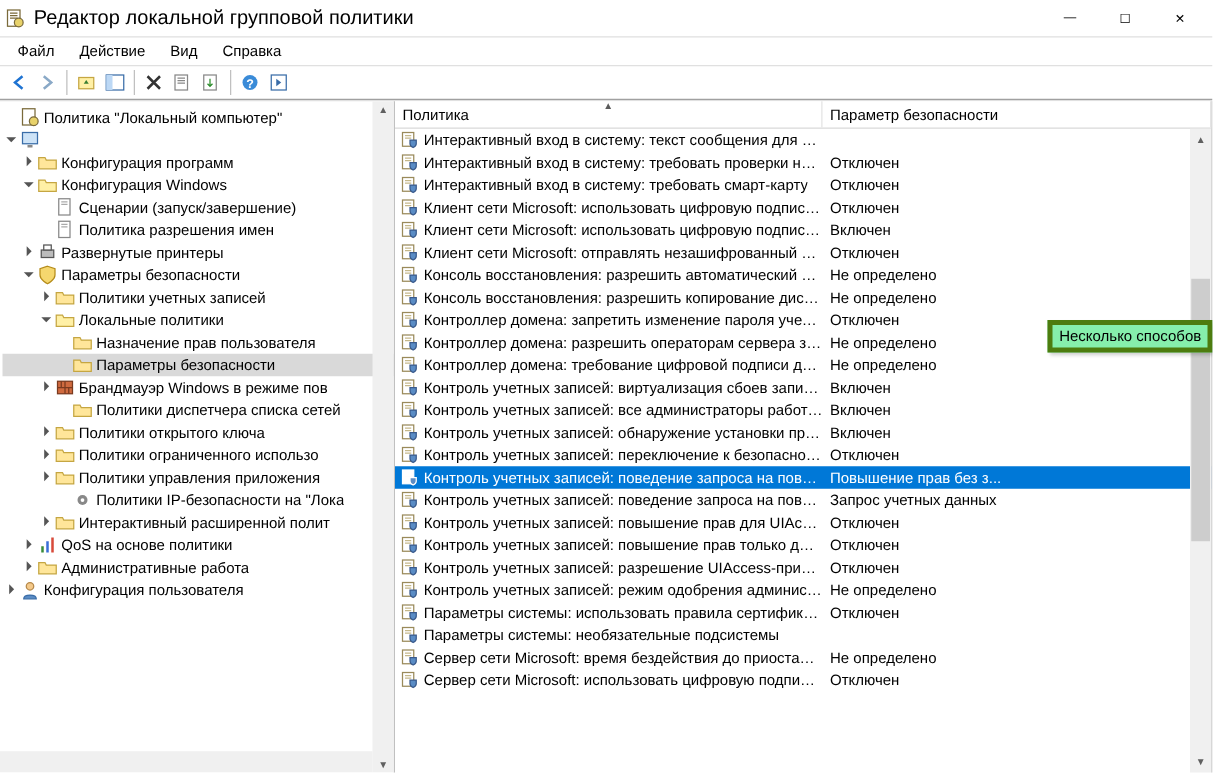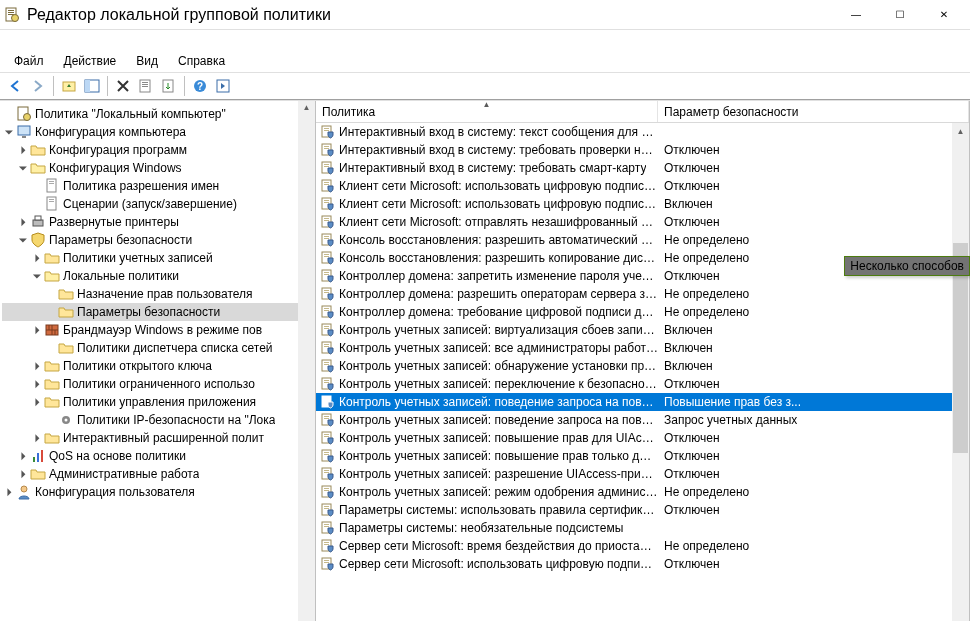--- a/index.html
+++ b/index.html
@@ -5,21 +5,21 @@
   * { box-sizing: border-box; margin: 0; padding: 0; }
   body { font-family: "Segoe UI", Tahoma, sans-serif; font-size: 12px; background: #fff; color: #000; width: 970px; height: 621px; overflow: hidden; position: relative; }
   
   
   .titlebar { display: flex; align-items: center; height: 30px; padding: 0 4px; border-bottom: 1px solid #e0e0e0; background:#fff;}
   .titlebar .title { flex: 1; font-size: 16px; padding-left: 4px; }
   .winctrl { display: flex; }
   .winbtn { width: 44px; height: 28px; display: flex; align-items: center; justify-content: center; font-family: "Segoe UI Symbol", sans-serif; font-size: 10px; }
   
   
-  .menubar { display: flex; align-items: center; height: 22px; padding: 2px 6px; font-size: 12px; gap: 4px; margin-top: 20px; }
+  .menubar { display: flex; align-items: center; height: 22px; padding: 2px 6px; font-size: 12px; gap: 4px; }
   .menubar span { padding: 2px 8px; }
   
   
   .toolbar { display: flex; align-items: center; height: 28px; padding: 2px 4px; border-top: 1px solid #e0e0e0; border-bottom: 1px solid #a0a0a0; gap: 1px;}
   .tbbtn { width: 22px; height: 22px; display: flex; align-items: center; justify-content: center; border: 1px solid transparent; }
   .tbsep { width: 1px; height: 20px; background: #c0c0c0; margin: 0 3px; }
   
   
   .content { display: flex; height: 538px; border-top: 1px solid #e0e0e0; }
   .pane-left { width: 316px; border-right: 1px solid #c0c0c0; overflow: auto; padding: 4px 0 4px 2px; position: relative; }
@@ -44,21 +44,21 @@
   .row .cell1 { width: 342px; padding-left: 4px; display: flex; align-items: center; overflow: hidden; }
   .row .cell1 .txt { overflow: hidden; text-overflow: ellipsis; white-space: nowrap; }
   .row .cell2 { flex: 1; padding-left: 6px; overflow: hidden; text-overflow: ellipsis; white-space: nowrap;}
   .row.selected { background: #0078d7; color: #fff; }
   .row.selected .pol-icon rect { stroke:#fff; }
   .row.selected .pol-icon path { stroke:#fff; }
 
   .pol-icon { width:16px; height:16px; margin-right:3px; flex-shrink:0; }
   
   
-  .tooltip { position: absolute; right: 0; top: 256px; background: #737373; border: 1px solid #4d7c0f; padding: 2px 5px; font-size: 12px; white-space: nowrap; z-index: 50; box-shadow: 2px 2px 3px rgba(0,0,0,0.2);}
+  .tooltip { position: absolute; right: 0; top: 256px; background: #86efac; border: 4px solid #4d7c0f; padding: 2px 5px; font-size: 12px; white-space: nowrap; z-index: 50; box-shadow: 2px 2px 3px rgba(0,0,0,0.2);}
   
   
   .vscroll { position: absolute; right: 0; top: 22px; bottom: 0; width: 17px; background: #f0f0f0; }
   .vscroll .thumb { position: absolute; left: 1px; right: 1px; top: 120px; height: 210px; background: #cdcdcd; }
   .vscroll .arr { position:absolute; left:0; right:0; height:17px; display:flex; align-items:center; justify-content:center; font-size:8px; color:#606060;}
   .vscroll .arr.up { top:0; }
   .vscroll .arr.dn { bottom:0; }
 
   .pane-left .vscroll2 { position:absolute; right:0; top:0; bottom:0; width:17px; background:#f0f0f0;}
   .pane-left .vscroll2::before { content:"▲"; position:absolute; top:2px; left:0; right:0; text-align:center; font-size:8px; color:#606060;}
@@ -167,21 +167,20 @@
           <span class="tree-label">Политика "Локальный компьютер"</span>
         </div>
         <div class="tree-node" style="padding-left:0">
           <span class="tw">⏷</span>
           <span class="ic">
             <svg width="16" height="16">
               <rect x="2" y="2" width="12" height="9" fill="#cde3f7" stroke="#3a6da8"></rect>
               <rect x="6" y="12" width="4" height="2" fill="#888"></rect>
             </svg>
           </span>
-          <span class="tree-label">Конфигурация компьютера</span>
         </div>
         <div class="tree-node" style="padding-left:0">
           <span class="tw"></span>
           <span class="tw">⏵</span>
           <span class="ic">
             <svg width="16" height="16">
               <path d="M1 4 L6 4 L7 6 L15 6 L15 13 L1 13 Z" fill="#ffe69a" stroke="#c5a642"></path>
             </svg>
           </span>
           <span class="tree-label">Конфигурация программ</span>
@@ -200,34 +199,34 @@
           <span class="tw"></span>
           <span class="tw"></span>
           <span class="tw"></span>
           <span class="ic">
             <svg width="16" height="16">
               <rect x="3" y="1" width="9" height="13" fill="#fff" stroke="#888"></rect>
               <rect x="5" y="3" width="5" height="1" fill="#aaa"></rect>
               <rect x="5" y="5" width="5" height="1" fill="#aaa"></rect>
             </svg>
           </span>
-          <span class="tree-label">Политика разрешения имен</span>
+          <span class="tree-label">Сценарии (запуск/завершение)</span>
         </div>
         <div class="tree-node" style="padding-left:0">
           <span class="tw"></span>
           <span class="tw"></span>
           <span class="tw"></span>
           <span class="ic">
             <svg width="16" height="16">
               <rect x="3" y="1" width="9" height="13" fill="#fff" stroke="#888"></rect>
               <rect x="5" y="3" width="5" height="1" fill="#aaa"></rect>
               <rect x="5" y="5" width="5" height="1" fill="#aaa"></rect>
             </svg>
           </span>
-          <span class="tree-label">Сценарии (запуск/завершение)</span>
+          <span class="tree-label">Политика разрешения имен</span>
         </div>
         <div class="tree-node" style="padding-left:0">
           <span class="tw"></span>
           <span class="tw">⏵</span>
           <span class="ic">
             <svg width="16" height="16">
               <rect x="3" y="6" width="10" height="6" fill="#bcbcbc" stroke="#555"></rect>
               <rect x="5" y="2" width="6" height="4" fill="#fff" stroke="#555"></rect>
             </svg>
           </span>

